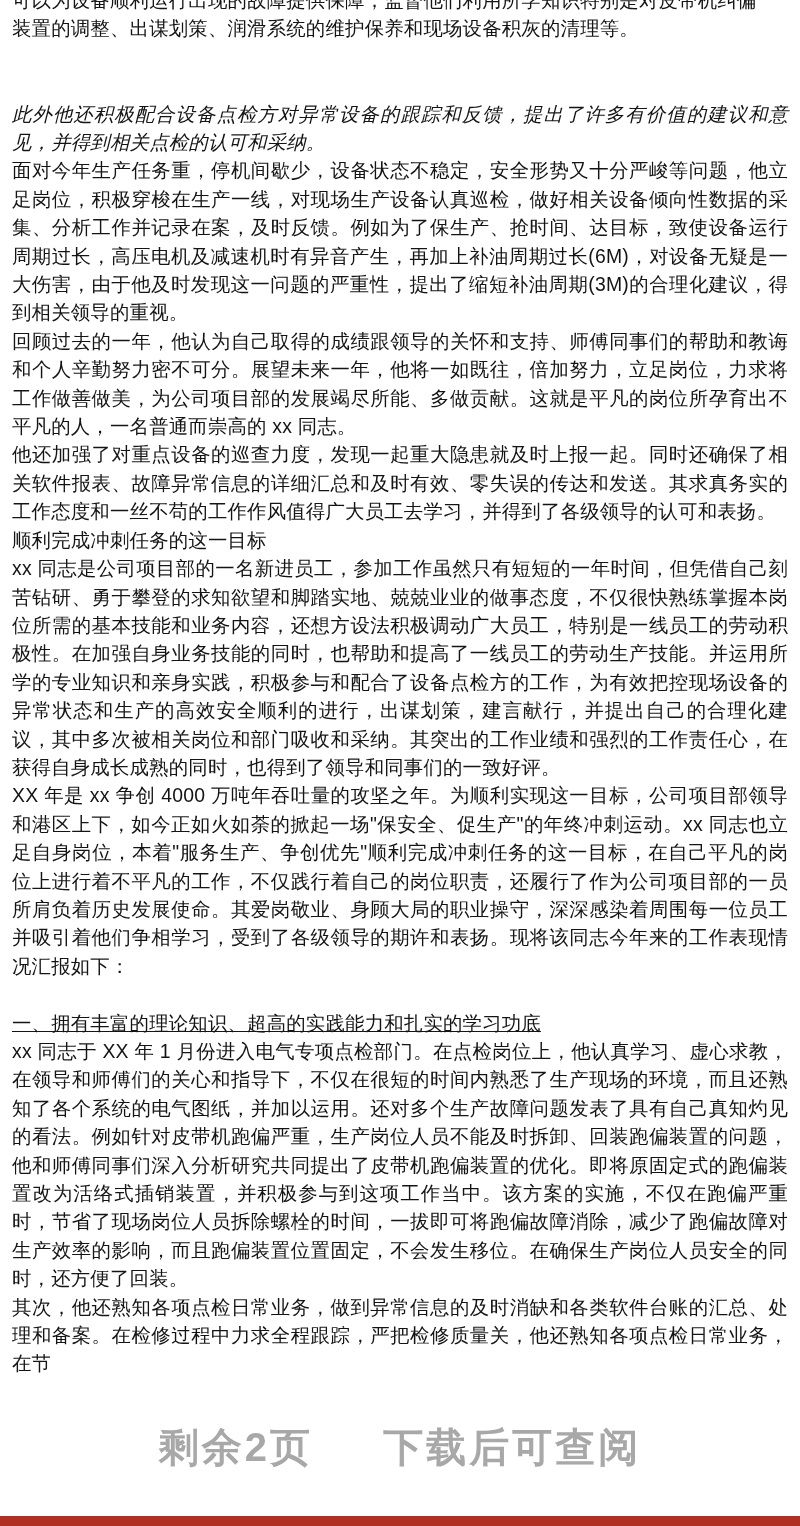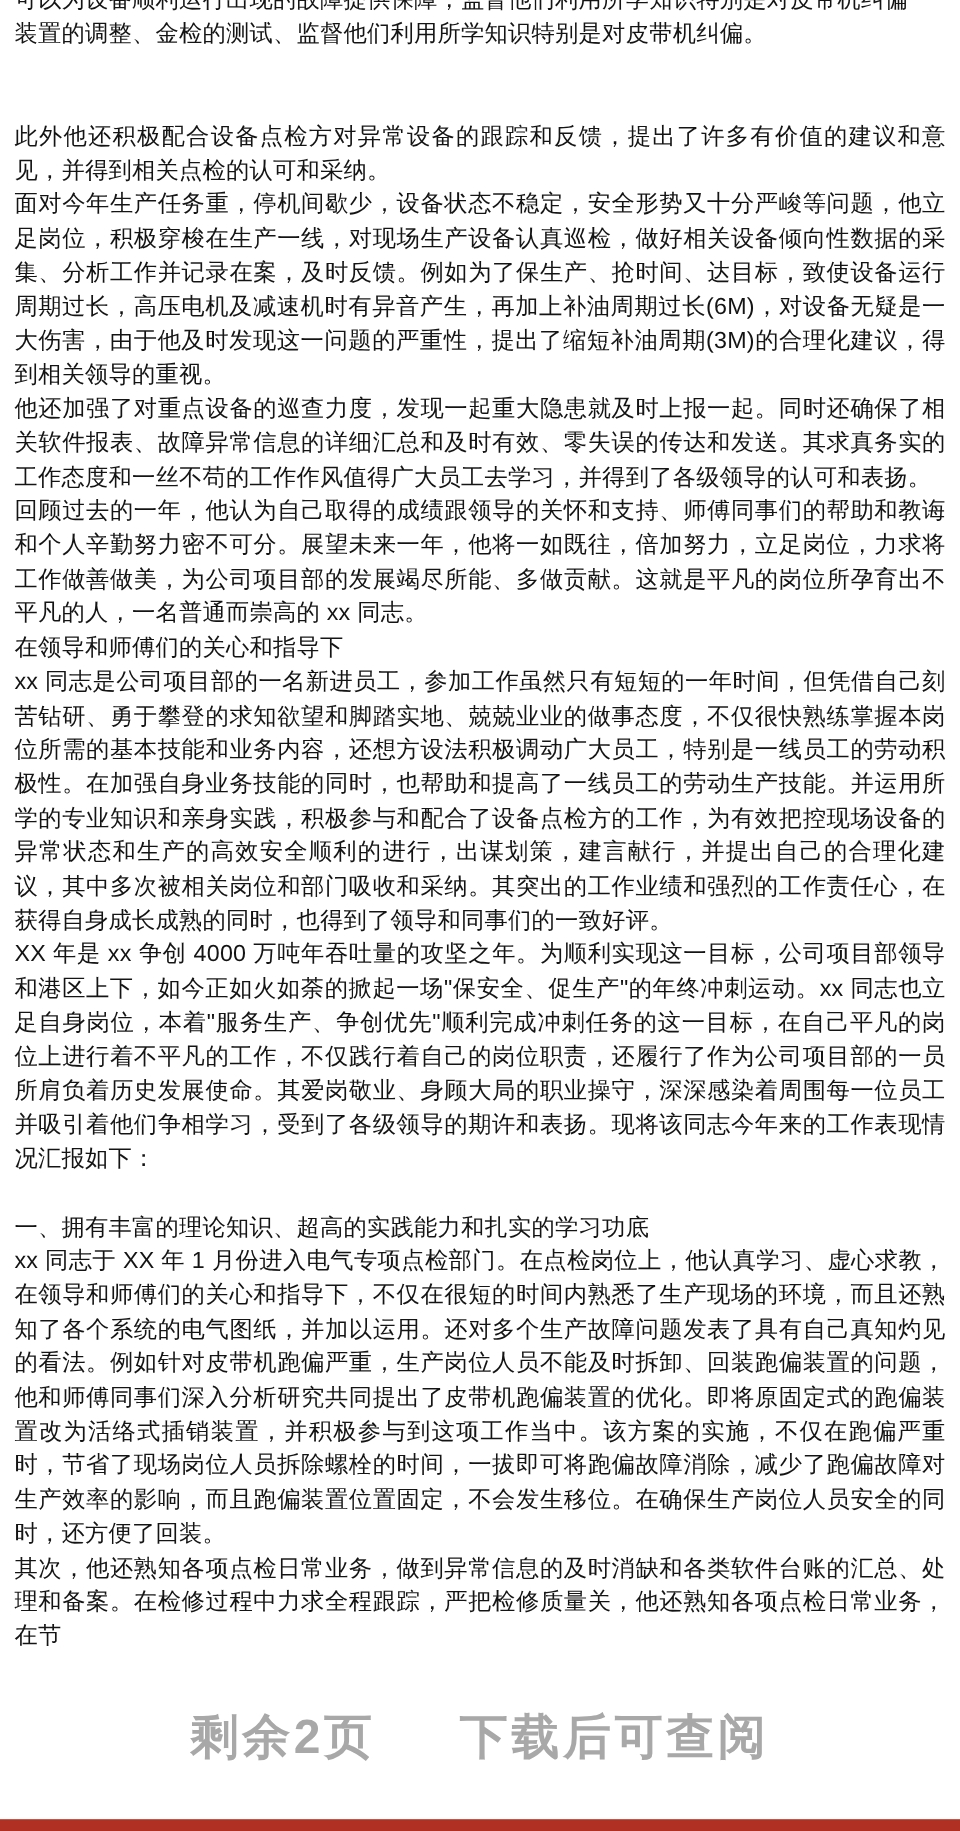--- a/index.html
+++ b/index.html
@@ -47,29 +47,29 @@
     bottom: 0;
     width: 800px;
     height: 10px;
   }
 </style>
 </head>
 <body style="background: rgb(255, 255, 255);">
 
 <div class="doc" style="color: rgb(20, 20, 20);">
     <div class="blk clipped-line">可以为设备顺利运行出现的故障提供保障，监督他们利用所学知识特别是对皮带机纠偏</div>
-    <div class="blk line">装置的调整、金检的测试、监督他们利用所学知识特别是对皮带机纠偏。</div>
-    <div class="blk paragraph" style="margin-top: 56.8px;">此外他还积极配合设备点检方对异常设备的跟踪和反馈，提出了许多有价值的建议和意见，并得到相关点检的认可和采纳。</div>
+    <div class="blk line">装置的调整、出谋划策、润滑系统的维护保养和现场设备积灰的清理等。</div>
+    <div class="blk paragraph" style="margin-top: 56.8px; font-style: italic;">此外他还积极配合设备点检方对异常设备的跟踪和反馈，提出了许多有价值的建议和意见，并得到相关点检的认可和采纳。</div>
     <div class="blk paragraph">面对今年生产任务重，停机间歇少，设备状态不稳定，安全形势又十分严峻等问题，他立足岗位，积极穿梭在生产一线，对现场生产设备认真巡检，做好相关设备倾向性数据的采集、分析工作并记录在案，及时反馈。例如为了保生产、抢时间、达目标，致使设备运行周期过长，高压电机及减速机时有异音产生，再加上补油周期过长(6M)，对设备无疑是一大伤害，由于他及时发现这一问题的严重性，提出了缩短补油周期(3M)的合理化建议，得到相关领导的重视。</div>
+    <div class="blk paragraph">回顾过去的一年，他认为自己取得的成绩跟领导的关怀和支持、师傅同事们的帮助和教诲和个人辛勤努力密不可分。展望未来一年，他将一如既往，倍加努力，立足岗位，力求将工作做善做美，为公司项目部的发展竭尽所能、多做贡献。这就是平凡的岗位所孕育出不平凡的人，一名普通而崇高的 xx 同志。</div>
     <div class="blk paragraph">他还加强了对重点设备的巡查力度，发现一起重大隐患就及时上报一起。同时还确保了相关软件报表、故障异常信息的详细汇总和及时有效、零失误的传达和发送。其求真务实的工作态度和一丝不苟的工作作风值得广大员工去学习，并得到了各级领导的认可和表扬。</div>
-    <div class="blk paragraph">回顾过去的一年，他认为自己取得的成绩跟领导的关怀和支持、师傅同事们的帮助和教诲和个人辛勤努力密不可分。展望未来一年，他将一如既往，倍加努力，立足岗位，力求将工作做善做美，为公司项目部的发展竭尽所能、多做贡献。这就是平凡的岗位所孕育出不平凡的人，一名普通而崇高的 xx 同志。</div>
-    <div class="blk paragraph">在领导和师傅们的关心和指导下</div>
+    <div class="blk paragraph">顺利完成冲刺任务的这一目标</div>
     <div class="blk paragraph">xx 同志是公司项目部的一名新进员工，参加工作虽然只有短短的一年时间，但凭借自己刻苦钻研、勇于攀登的求知欲望和脚踏实地、兢兢业业的做事态度，不仅很快熟练掌握本岗位所需的基本技能和业务内容，还想方设法积极调动广大员工，特别是一线员工的劳动积极性。在加强自身业务技能的同时，也帮助和提高了一线员工的劳动生产技能。并运用所学的专业知识和亲身实践，积极参与和配合了设备点检方的工作，为有效把控现场设备的异常状态和生产的高效安全顺利的进行，出谋划策，建言献行，并提出自己的合理化建议，其中多次被相关岗位和部门吸收和采纳。其突出的工作业绩和强烈的工作责任心，在获得自身成长成熟的同时，也得到了领导和同事们的一致好评。</div>
     <div class="blk paragraph">XX 年是 xx 争创 4000 万吨年吞吐量的攻坚之年。为顺利实现这一目标，公司项目部领导和港区上下，如今正如火如荼的掀起一场"保安全、促生产"的年终冲刺运动。xx 同志也立足自身岗位，本着"服务生产、争创优先"顺利完成冲刺任务的这一目标，在自己平凡的岗位上进行着不平凡的工作，不仅践行着自己的岗位职责，还履行了作为公司项目部的一员所肩负着历史发展使命。其爱岗敬业、身顾大局的职业操守，深深感染着周围每一位员工并吸引着他们争相学习，受到了各级领导的期许和表扬。现将该同志今年来的工作表现情况汇报如下：</div>
-    <div class="blk heading" style="margin-top: 28.4px;">一、拥有丰富的理论知识、超高的实践能力和扎实的学习功底</div>
+    <div class="blk heading" style="margin-top: 28.4px; text-decoration: underline;">一、拥有丰富的理论知识、超高的实践能力和扎实的学习功底</div>
     <div class="blk paragraph">xx 同志于 XX 年 1 月份进入电气专项点检部门。在点检岗位上，他认真学习、虚心求教，在领导和师傅们的关心和指导下，不仅在很短的时间内熟悉了生产现场的环境，而且还熟知了各个系统的电气图纸，并加以运用。还对多个生产故障问题发表了具有自己真知灼见的看法。例如针对皮带机跑偏严重，生产岗位人员不能及时拆卸、回装跑偏装置的问题，他和师傅同事们深入分析研究共同提出了皮带机跑偏装置的优化。即将原固定式的跑偏装置改为活络式插销装置，并积极参与到这项工作当中。该方案的实施，不仅在跑偏严重时，节省了现场岗位人员拆除螺栓的时间，一拔即可将跑偏故障消除，减少了跑偏故障对生产效率的影响，而且跑偏装置位置固定，不会发生移位。在确保生产岗位人员安全的同时，还方便了回装。</div>
     <div class="blk paragraph">其次，他还熟知各项点检日常业务，做到异常信息的及时消缺和各类软件台账的汇总、处理和备案。在检修过程中力求全程跟踪，严把检修质量关，他还熟知各项点检日常业务，在节</div>
   </div>
 
 <div class="footer" style="color: rgb(168, 168, 168);">
   <span class="seg">剩余2页</span>
   <span class="seg">下载后可查阅</span>
 </div>
 
 <div class="download-bar" style="background: rgb(176, 49, 36);"></div>

